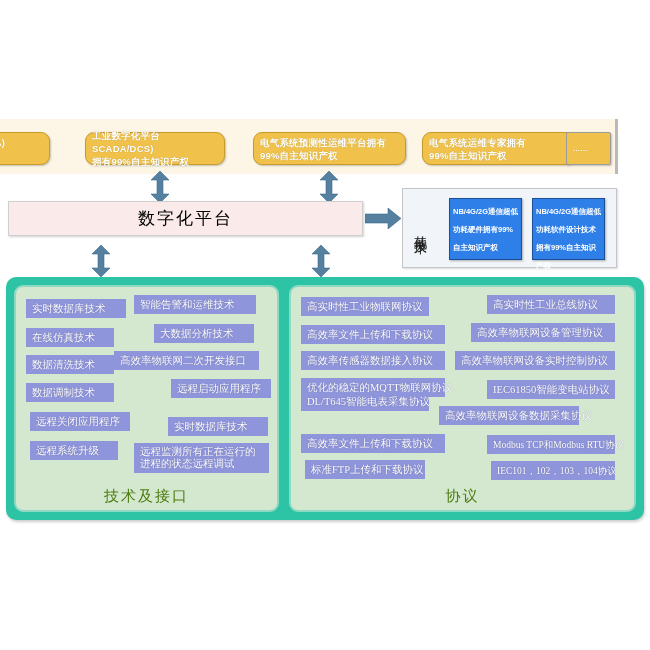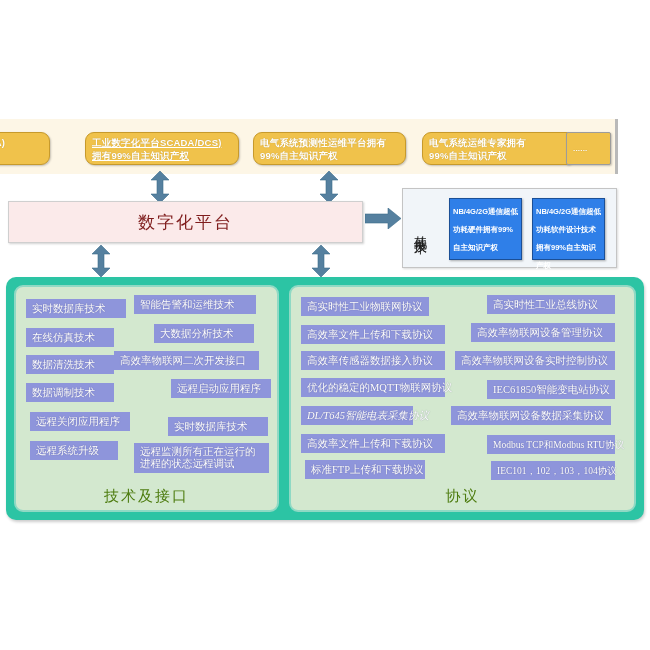--- a/index.html
+++ b/index.html
@@ -36,27 +36,27 @@
     letter-spacing:.2px;
     padding:5px 6px;
     text-shadow:0 0 1px rgba(120,90,10,.45);
     box-shadow:1px 1px 2px rgba(0,0,0,.22);
     display:flex;align-items:center;
   }
   .gold.sq{border-radius:2px;border:1px solid #9c9c9c;}
 
   
   .platform{
-    position:absolute;left:8px;top:201px;width:355px;height:42px;
+    position:absolute;left:8px;top:201px;width:355px;height:35px;
     background:#fbeaea;
     border:1px solid #cfcfcf;
     box-sizing:border-box;
     display:flex;align-items:center;justify-content:center;
     font-family:"Liberation Serif","DejaVu Serif",serif;
-    font-size:17px;color:#7f1d1d;letter-spacing:2px;
+    font-size:17px;color:#000000;letter-spacing:2px;
     box-shadow:1px 1px 2px rgba(0,0,0,.18);
   }
 
   
   .otherbox{
     position:absolute;left:402px;top:188px;width:215px;height:80px;
     background:#f1f5f9;
     border:1px solid #c4c4c4;
     box-sizing:border-box;
     box-shadow:1px 1px 2px rgba(0,0,0,.15);
@@ -128,21 +128,21 @@
 <div id="stage">
 
   <div class="band"></div>
   <div class="band-edge"></div>
 
   <div class="gold" style="left:-40px;top:132px;width:90px;height:33px;">
     <span style="white-space:pre-line;">SCADA)
 产权</span>
   </div>
 
-  <div class="gold" style="left:85px;top:132px;width:154px;height:33px;text-decoration:underline;">
+  <div class="gold" style="left:85px;top:132px;width:140px;height:33px;">
     <span style="white-space:pre-line;">工业数字化平台SCADA/DCS)
 拥有99%自主知识产权</span>
   </div>
 
   <div class="gold" style="left:253px;top:132px;width:153px;height:33px;">
     <span style="white-space:pre-line;">电气系统预测性运维平台拥有
 99%自主知识产权</span>
   </div>
 
   <div class="gold" style="left:422px;top:132px;width:153px;height:33px;">
@@ -266,24 +266,24 @@
         <span>高效率物联网设备实时控制协议</span>
         </div>
 
       <div class="chip" style="left:10px;top:91px;width:144px;height:19px;">
         <span>优化的稳定的MQTT物联网协议</span>
         </div>
       <div class="chip" style="left:196px;top:93px;width:128px;height:19px;">
         <span>IEC61850智能变电站协议</span>
         </div>
 
-      <div class="chip" style="left:10px;top:119px;width:112px;height:19px;font-style:italic;">
+      <div class="chip" style="left:10px;top:105px;width:128px;height:19px;">
         <span>DL/T645智能电表采集协议</span>
         </div>
-      <div class="chip" style="left:160px;top:119px;width:160px;height:19px;">
+      <div class="chip" style="left:148px;top:119px;width:140px;height:19px;">
         <span>高效率物联网设备数据采集协议</span>
         </div>
 
       <div class="chip" style="left:10px;top:147px;width:144px;height:19px;">
         <span>高效率文件上传和下载协议</span>
         </div>
       <div class="chip" style="left:196px;top:148px;width:128px;height:19px;font-size:9.5px;text-align:right;">
         <span>Modbus TCP和Modbus RTU协议</span>
         </div>
 

